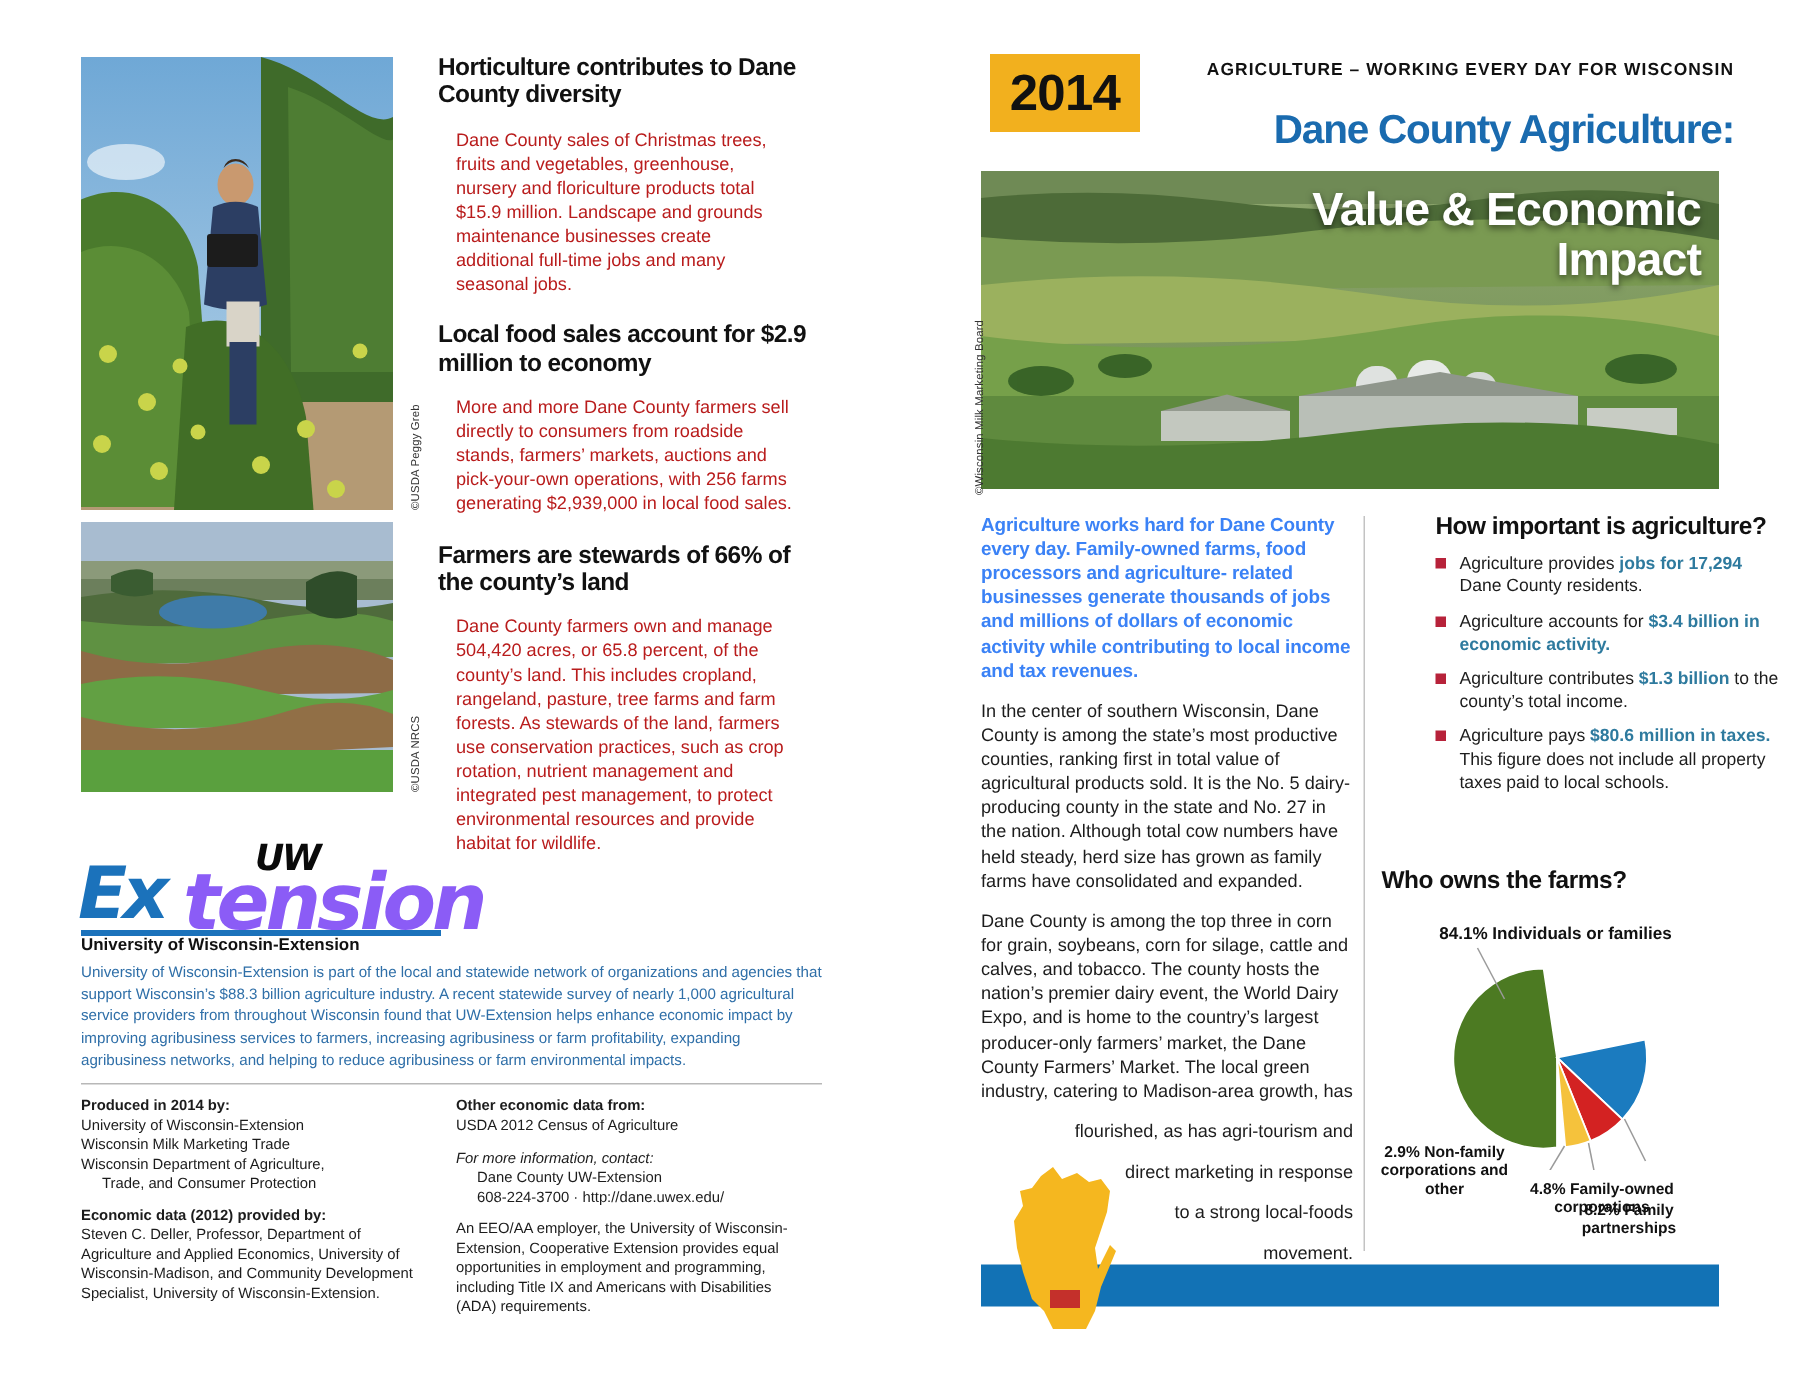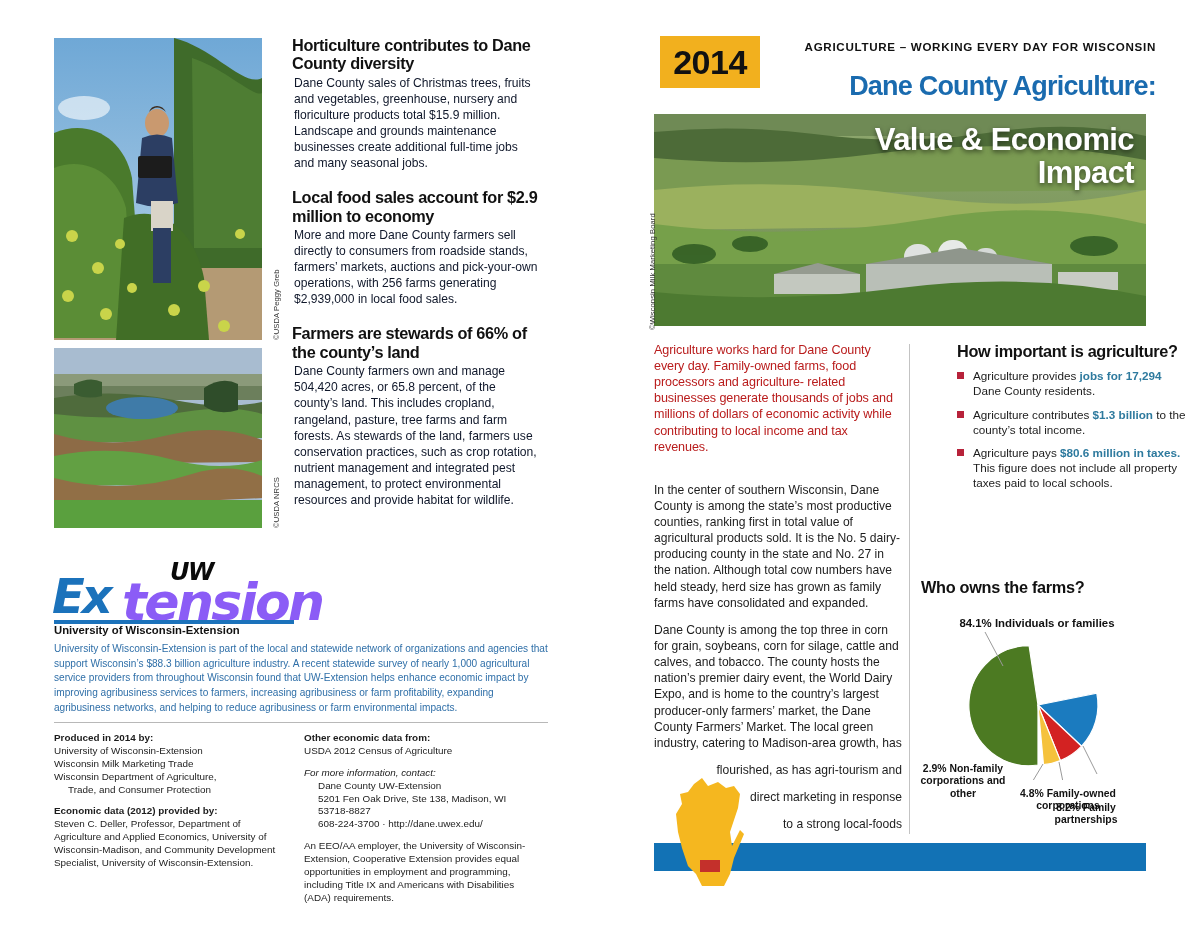--- a/index.html
+++ b/index.html
@@ -20,21 +20,21 @@
 
   .credit{
     position:absolute;font-size:7.6px;color:#333;white-space:nowrap;
     transform-origin:left top;transform:rotate(-90deg);
     font-family:"Liberation Sans", sans-serif;letter-spacing:.1px;
   }
 
   .lcol{position:absolute;left:292px;top:36px;width:248px;}
   .lcol h2{margin:0 0 2px;font-size:16.3px;font-weight:bold;line-height:1.13;
            letter-spacing:-0.35px;color:#111;}
-  .lcol p{margin:2px;font-size:12.1px;line-height:1.33;color:#0f172a;}
+  .lcol p{margin:12px;font-size:12.1px;line-height:1.33;color:#b91c1c;}
   .blk{margin-bottom:17px;}
 
   
   .uwlogo{position:absolute;left:52px;top:560px;width:230px;height:62px;}
   .uw-word{position:absolute;left:118px;top:-2px;font-size:24px;font-weight:bold;
      font-style:italic;color:#0a0a0a;letter-spacing:-1.5px;
      font-family:"DejaVu Sans", sans-serif;}
   .ex-E{position:absolute;left:0px;top:12px;font-size:48px;font-weight:bold;
      font-style:italic;color:#1b72bb;letter-spacing:-3px;line-height:1;
      font-family:"DejaVu Sans", sans-serif;}
@@ -69,21 +69,21 @@
 
   .title-blue{position:absolute;left:760px;top:73px;width:396px;text-align:right;
      font-size:27px;font-weight:bold;color:#1a6baf;letter-spacing:-0.8px;line-height:1;}
 
   .hero{position:absolute;left:654px;top:114px;width:492px;height:212px;overflow:hidden;}
   .hero-title{position:absolute;right:12px;top:10px;width:330px;text-align:right;
      font-size:31px;font-weight:bold;color:#fff;line-height:1.06;letter-spacing:-0.6px;
      text-shadow:0 2px 5px rgba(0,0,0,.55);}
 
   .midcol{position:absolute;left:654px;top:342px;width:248px;}
-  .lead{font-size:12.6px;font-weight:normal;line-height:1.28;color:#b91c1c;margin:0 0 27px;letter-spacing:-0.1px;}
+  .lead{font-size:12.6px;font-weight:bold;line-height:1.28;color:#3b82f6;margin:0 0 11px;letter-spacing:-0.1px;}
   .midcol p.body-txt{margin:0 0 11px;}
   .flow{text-align:right;}
 
   .vrule{position:absolute;left:909px;top:344px;width:1px;height:490px;background:#c3c3c3;}
 
   .rcol{position:absolute;left:921px;top:342px;width:232px;margin-left:36px;}
   .rcol h3{margin:0 0 8px;font-size:16.3px;font-weight:bold;line-height:1.12;
      letter-spacing:-0.35px;color:#111;}
   .bullets{list-style:none;margin:0;padding:0;}
   .bullets li{position:relative;padding-left:16px;margin-bottom:8px;
@@ -216,21 +216,20 @@
         </div>
       </div>
       <div class="cc">
         <div class="blkgrp">
           <b>Other economic data from:</b><br>
           <span>USDA 2012 Census of Agriculture</span>
         </div>
         <div class="blkgrp">
           <span class="ital">For more information, contact:</span><br>
           <span class="indent">Dane County UW-Extension</span>
-          <span class="indent">5201 Fen Oak Drive, Ste 138, Madison, WI 53718-8827</span>
           <span class="indent">608-224-3700 · http://dane.uwex.edu/</span>
         </div>
         <div>An EEO/AA employer, the University of Wisconsin-Extension, Cooperative Extension provides equal opportunities in employment and programming, including Title IX and Americans with Disabilities (ADA) requirements.</div>
       </div>
     </div>
   </div>
 
   <div class="right"></div>
 
   <div class="badge2014">2014</div>
@@ -286,20 +285,23 @@
 
   <div class="vrule"></div>
 
   <div class="rcol">
     <h3>How important is agriculture?</h3>
     <ul class="bullets">
       <li>
         <span>Agriculture provides </span><span class="hl">jobs for 17,294</span><span> Dane County residents.</span>
       </li>
       <li>
+        <span>Agriculture accounts for </span><span class="hl">$3.4 billion in economic activity.</span><span></span>
+      </li>
+      <li>
         <span>Agriculture contributes </span><span class="hl">$1.3 billion</span><span> to the county’s total income.</span>
       </li>
       <li>
         <span>Agriculture pays </span><span class="hl">$80.6 million in taxes.</span><span> This figure does not include all property taxes paid to local schools.</span>
       </li>
     </ul>
   </div>
 
   <div class="pie-h">Who owns the farms?</div>
   <div class="pie-top-lbl">84.1% Individuals or families</div>

